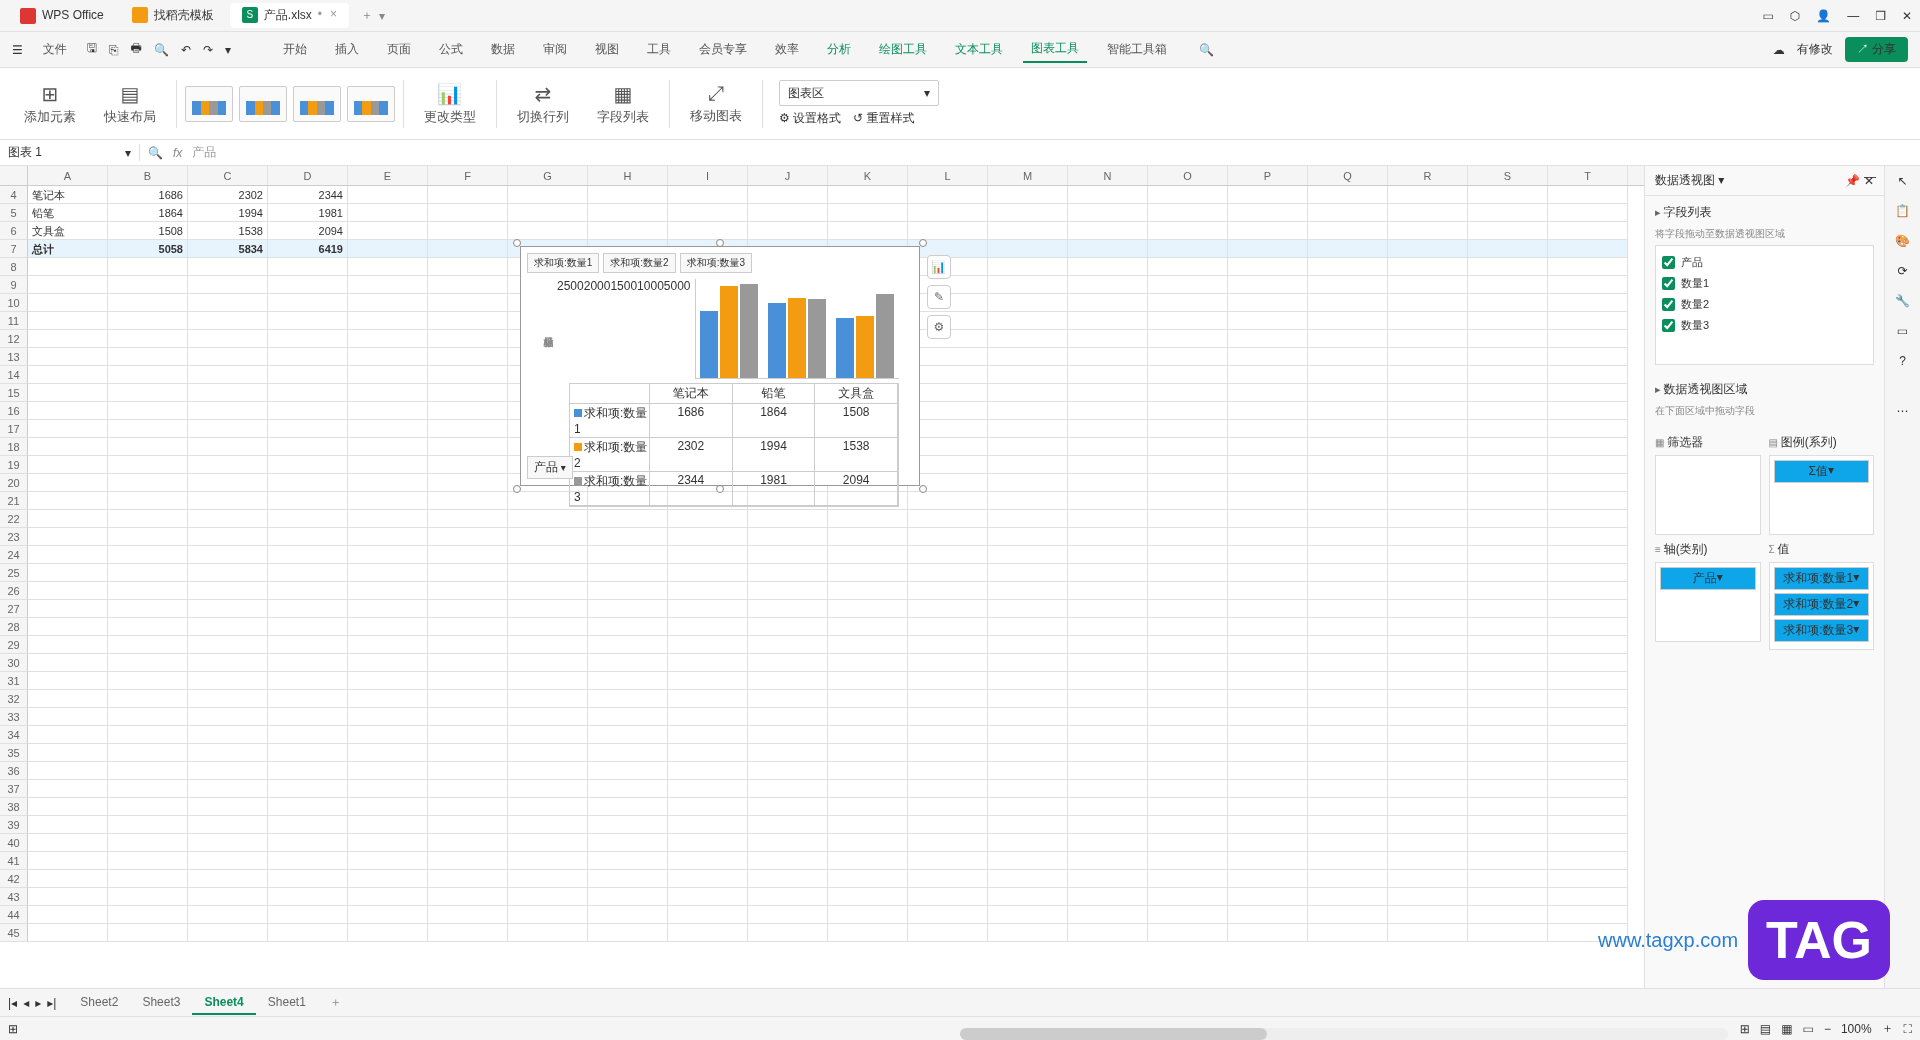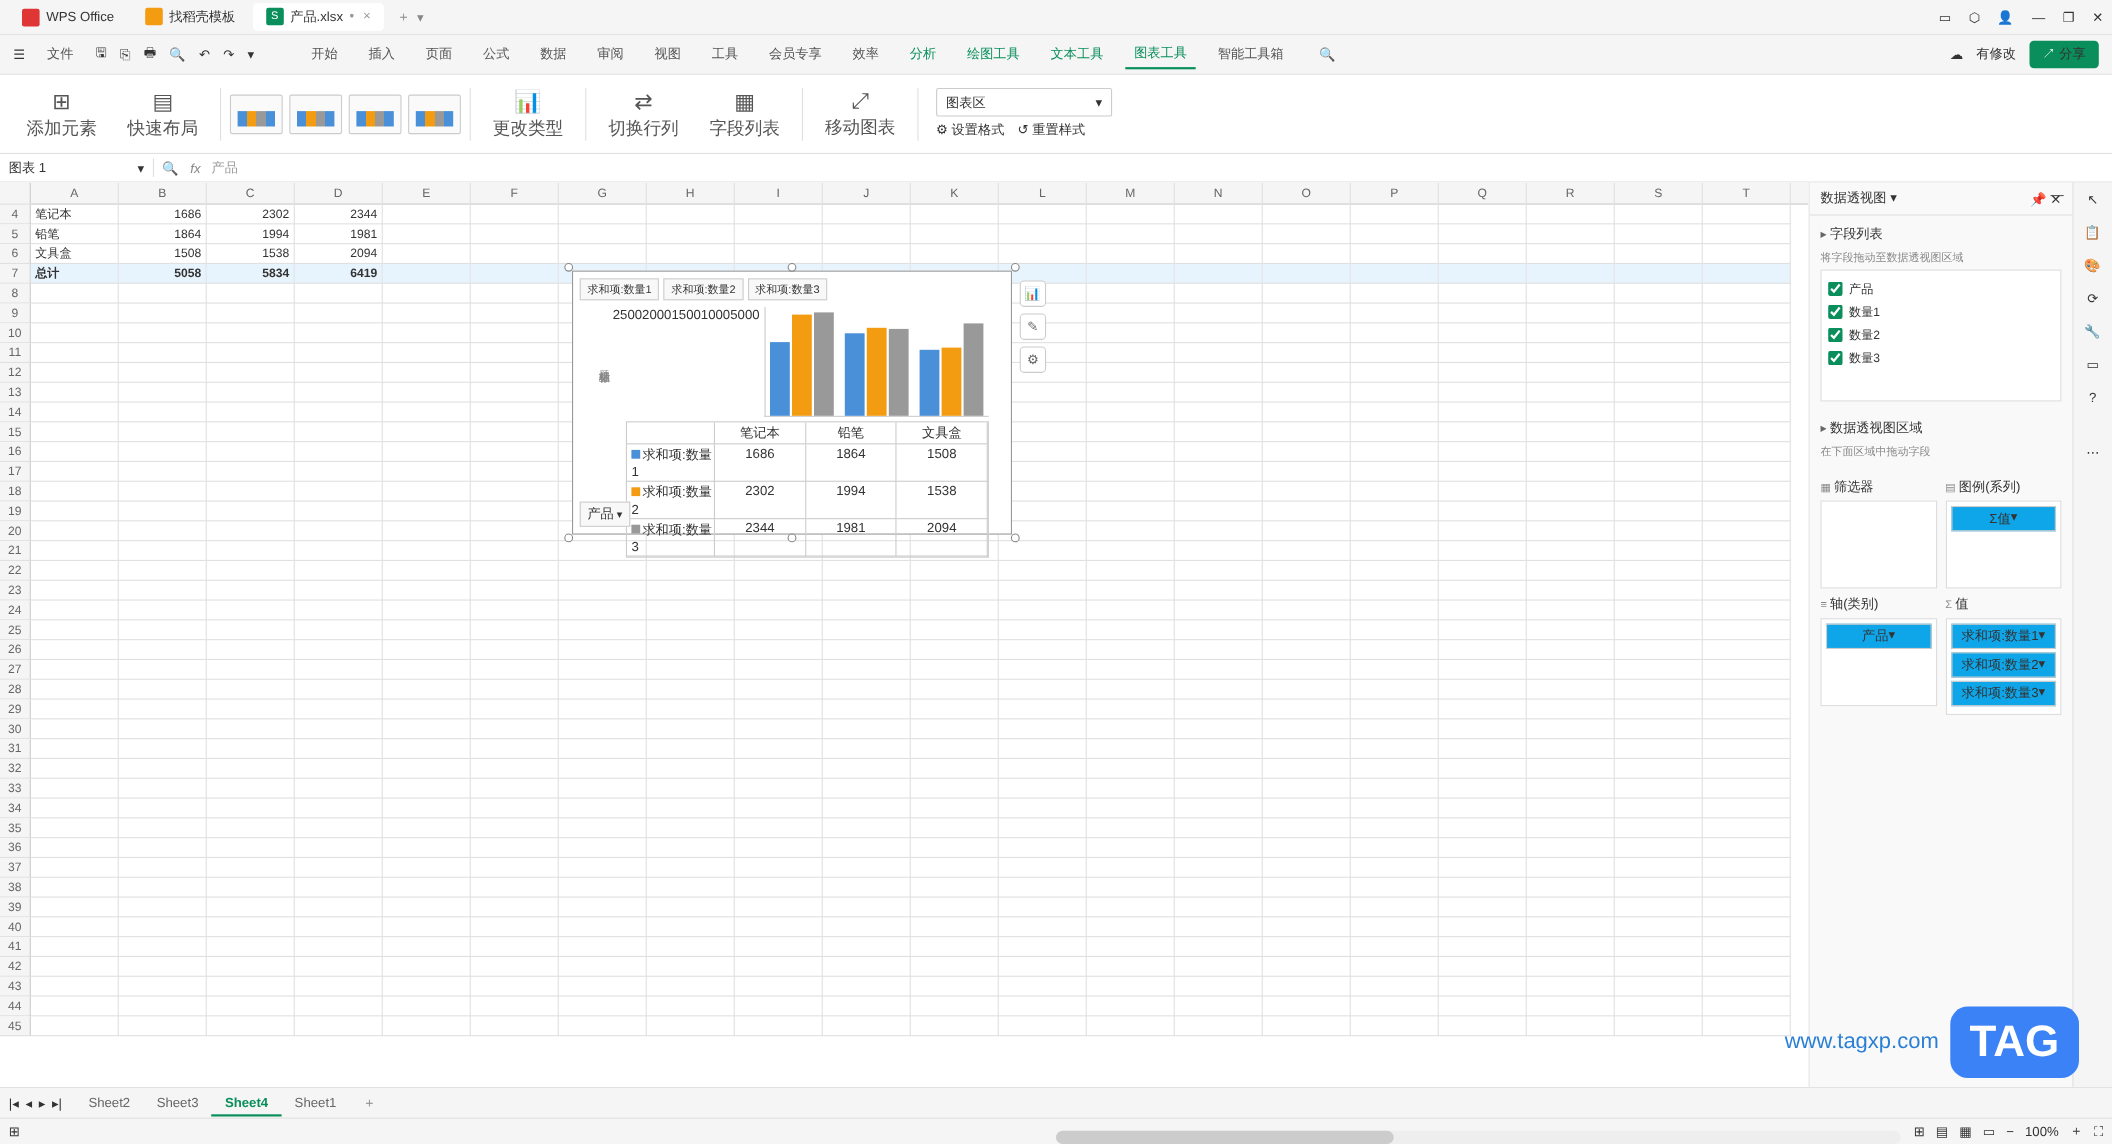--- a/index.html
+++ b/index.html
@@ -14,21 +14,21 @@
 .menubar{height:36px;background:#f5f5f5;display:flex;align-items:center;padding:0 12px;border-bottom:1px solid #e0e0e0}
 .menu-left{display:flex;align-items:center;gap:12px}
 .menu-item{padding:4px 8px;cursor:pointer;color:#555}
 .menu-item.active{color:#0a8f5c;border-bottom:2px solid #0a8f5c}
 .menu-item.green{color:#0a8f5c}
 .menu-right{margin-left:auto;display:flex;align-items:center;gap:12px}
 .share-btn{background:#0a8f5c;color:#fff;padding:4px 12px;border-radius:4px;cursor:pointer}
 .ribbon{height:72px;background:#fff;display:flex;align-items:center;padding:0 12px;border-bottom:1px solid #e0e0e0;gap:4px}
 .ribbon-group{display:flex;flex-direction:column;align-items:center;padding:4px 12px;cursor:pointer}
 .ribbon-group .icon{font-size:20px;color:#555;margin-bottom:2px}
-.ribbon-group .label{font-size:16px;color:#555}
+.ribbon-group .label{font-size:13px;color:#555}
 .ribbon-sep{width:1px;height:48px;background:#e0e0e0;margin:0 4px}
 .layout-thumbs{display:flex;gap:6px}
 .layout-thumb{width:48px;height:36px;border:1px solid #ccc;background:#fafafa;border-radius:2px;position:relative}
 .layout-thumb::after{content:"";position:absolute;left:6px;right:6px;bottom:6px;height:14px;background:linear-gradient(90deg,#4a90d9 25%,#f39c12 25% 50%,#999 50% 75%,#4a90d9 75%)}
 .chart-area-select{width:160px;height:26px;border:1px solid #ccc;border-radius:2px;display:flex;align-items:center;padding:0 8px;justify-content:space-between;margin-left:8px}
 .formula-bar{height:26px;background:#fff;display:flex;align-items:center;border-bottom:1px solid #e0e0e0}
 .name-box{width:140px;border-right:1px solid #e0e0e0;display:flex;align-items:center;padding:0 8px;justify-content:space-between}
 .fx-box{display:flex;align-items:center;padding:0 8px;gap:10px}
 .main{display:flex;height:calc(100% - 32px - 36px - 72px - 26px - 28px - 24px)}
 .sheet-area{flex:1;background:#fff;position:relative;overflow:hidden}
@@ -81,21 +81,21 @@
 .right-rail span{cursor:pointer}
 .sheet-tabs{height:28px;background:#f5f5f5;border-top:1px solid #e0e0e0;display:flex;align-items:center;padding:0 8px;gap:4px}
 .sheet-nav{display:flex;gap:6px;color:#888;margin-right:8px}
 .sheet-tab{padding:4px 12px;cursor:pointer;color:#666}
 .sheet-tab.active{color:#0a8f5c;border-bottom:2px solid #0a8f5c;font-weight:bold}
 .statusbar{height:24px;background:#f5f5f5;border-top:1px solid #e0e0e0;display:flex;align-items:center;padding:0 8px;justify-content:space-between;font-size:11px;color:#666}
 .status-right{display:flex;align-items:center;gap:10px}
 .watermark{position:absolute;right:30px;bottom:60px;text-align:center;pointer-events:none}
 .watermark .cn{color:#e03535;font-size:36px;font-weight:bold}
 .watermark .url{color:#2a7fd4;font-size:20px}
-.watermark .tag{display:inline-block;background:#3b82f6;color:#fff;font-size:40px;font-weight:bold;padding:10px 18px;border-radius:16px;margin-left:10px;vertical-align:middle}
+.watermark .tag{display:inline-block;background:#6d28d9;color:#fff;font-size:52px;font-weight:bold;padding:10px 18px;border-radius:16px;margin-left:10px;vertical-align:middle}
 .hscroll{position:absolute;bottom:0;left:50%;width:40%;height:12px;background:#eee;border-radius:6px}
 .hscroll-thumb{width:40%;height:100%;background:#ccc;border-radius:6px}
 </style>
 </head>
 <body>
 
 <div class="titlebar">
   <div class="tab">
     <span class="tab-icon" style="background:#e03535"></span>
     <span>WPS Office</span>

